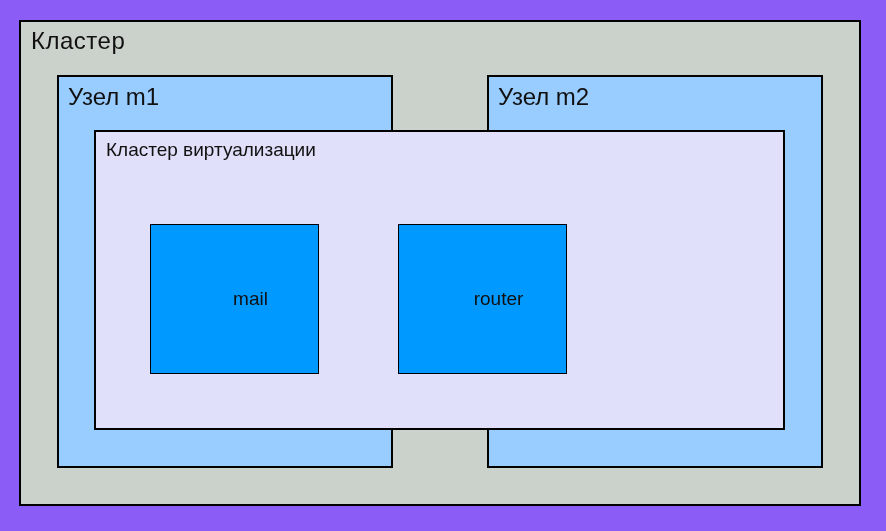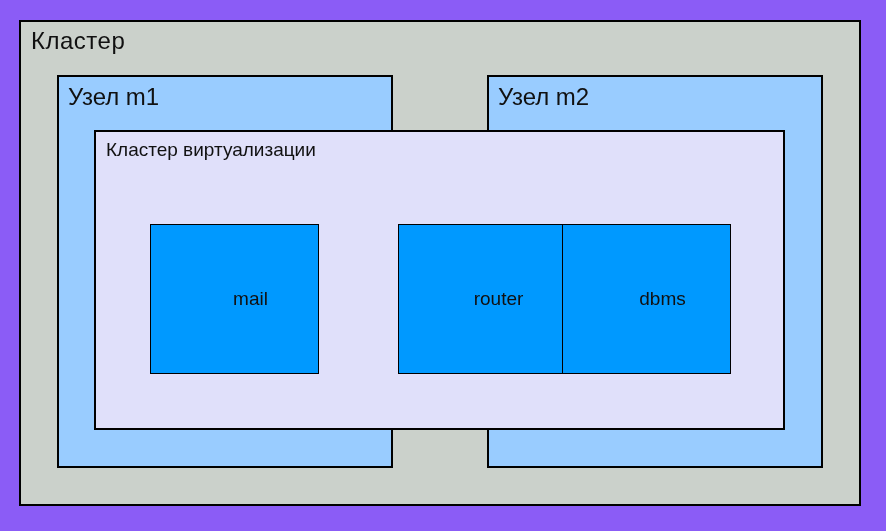--- a/index.html
+++ b/index.html
@@ -94,15 +94,14 @@
   </div>
 
   <div class="box virtualization">
     <div class="virtualization-label">Кластер виртуализации</div>
   </div>
 
   <div class="box vm vm-mail">mail</div>
 
   <div class="box vm vm-router">router</div>
 
-  <div class="box vm vm-dbms">dbms</div>
 
 </div>
 
 </body></html>

